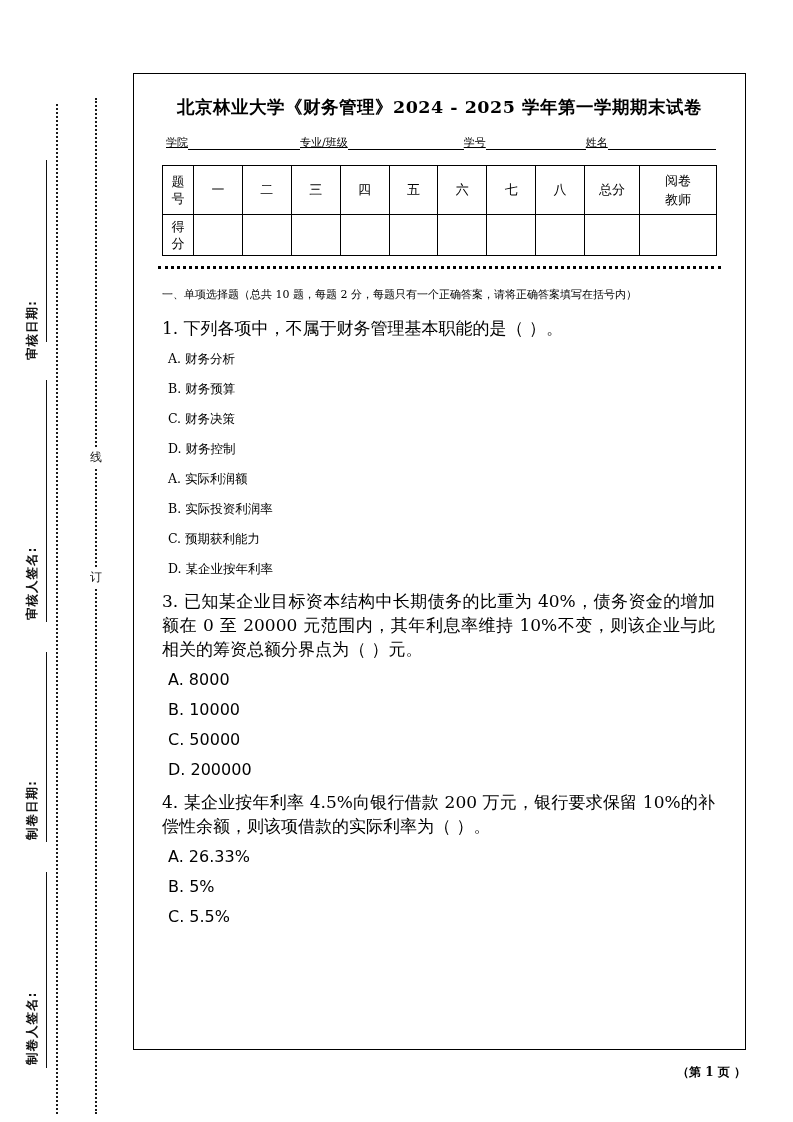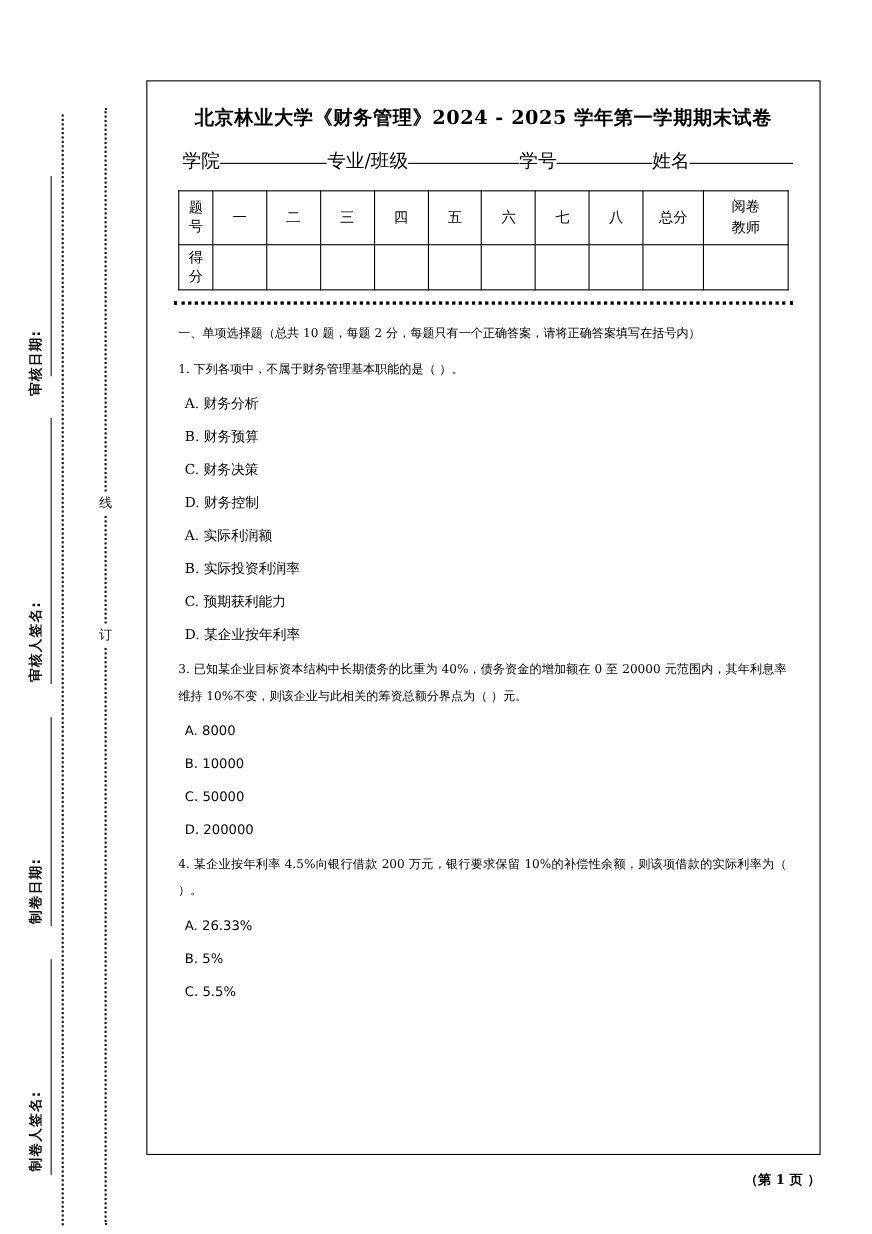--- a/index.html
+++ b/index.html
@@ -101,25 +101,26 @@
     font-weight: bold;
     letter-spacing: 0.5px;
     white-space: nowrap;
     margin: 5px 0 0 0;
     color: #000;
   }
 
   
   .info-row {
     display: flex;
-    align-items: flex-start;
+    align-items: center;
     margin: 16px 6px 0 14px;
     font-family: "DejaVu Serif", serif;
-    font-size: 17px;
-    color: #000;
+    font-size: 11px;
+    color: #000;
+    text-decoration: underline;
   }
   .info-label {
     white-space: nowrap;
     padding-bottom: 1px;
   }
   .info-blank {
     border-bottom: 1.2px solid #000;
     height: 13px;
   }
   .blank-a { width: 112px; }
@@ -175,33 +176,33 @@
     font-family: "DejaVu Serif", serif;
     color: #000;
   }
   .section-heading {
     font-size: 11px;
     line-height: 24px;
     text-align: justify;
     margin-bottom: 8px;
   }
   .question {
-    font-size: 11px;
+    font-size: 17px;
     line-height: 24px;
     text-align: justify;
     margin: 9px 0 2px 0;
   }
   .option {
     font-size: 12.5px;
     line-height: 22px;
     margin: 8px 0 0 6px;
   }
   .option.num {
     font-family: "DejaVu Sans", sans-serif;
-    font-size: 12px;
+    font-size: 16px;
   }
 
   
   .page-footer {
     position: absolute;
     left: 133px;
     top: 1064px;
     width: 613px;
     text-align: right;
     font-family: "DejaVu Serif", serif;

